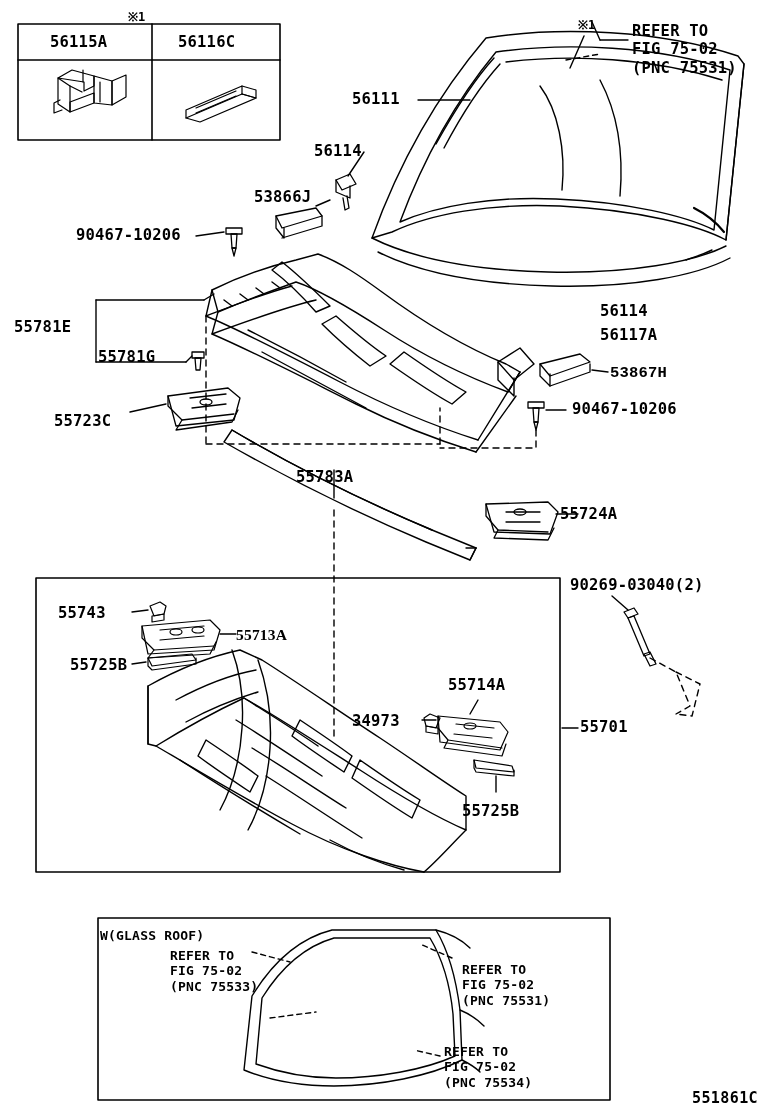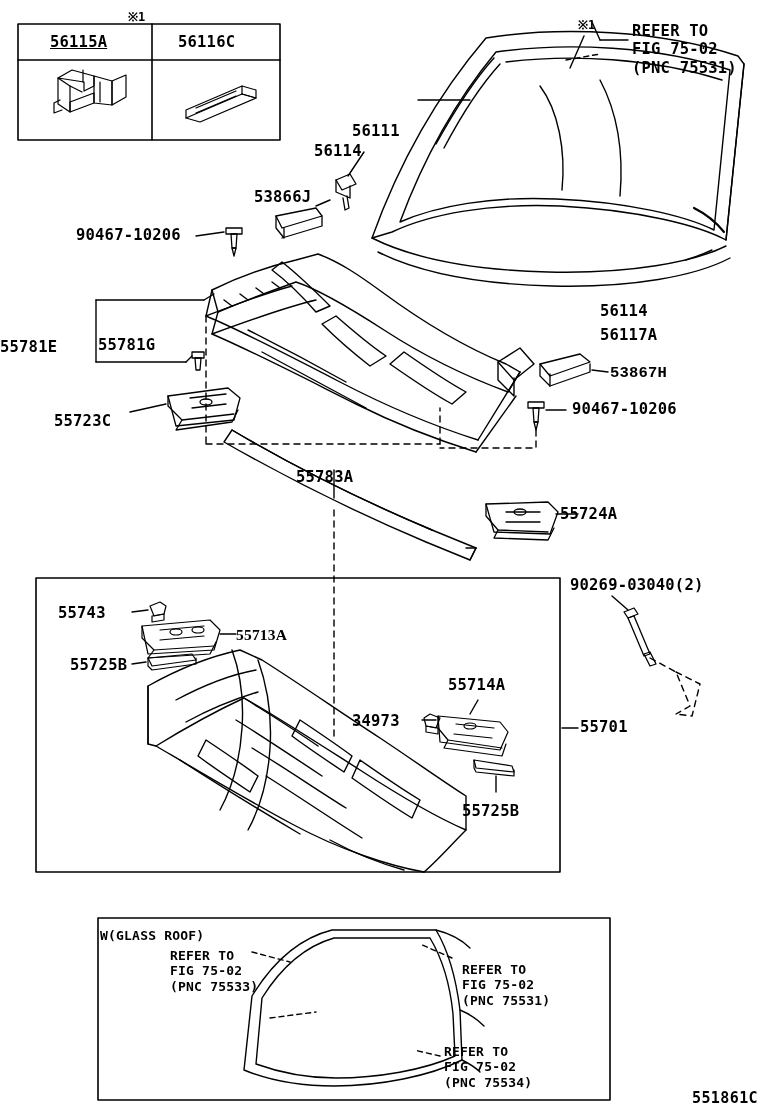--- a/index.html
+++ b/index.html
@@ -331,39 +331,39 @@
       <g>
         <path d="M452 958 L420 944" stroke-dasharray="5 4"></path>
       </g>
       <g>
         <path d="M440 1056 L414 1050" stroke-dasharray="5 4"></path>
       </g>
 
     </g>
   </svg>
 
-  <div class="lbl" style="left:50px; top:33px;text-decoration:underline;">56115A</div>
+  <div class="lbl" style="left:50px; top:33px;">56115A</div>
   <div class="lbl" style="left:178px; top:33px;">56116C</div>
   <div class="star" style="left:128px; top:8px;">※1</div>
 
   <div class="lbl" style="left:632px; top:22px;">REFER TO
 FIG 75-02
 (PNC 75531)</div>
   <div class="star" style="left:578px; top:16px;">※1</div>
 
-  <div class="lbl" style="left:352px; top:90px;margin-top:32px;">56111</div>
+  <div class="lbl" style="left:352px; top:90px;">56111</div>
   <div class="lbl" style="left:314px; top:142px;">56114</div>
   <div class="lbl" style="left:254px; top:188px;">53866J</div>
   <div class="lbl" style="left:76px; top:226px;">90467-10206</div>
 
   <div class="lbl" style="left:600px; top:302px;">56114</div>
   <div class="lbl" style="left:600px; top:326px;">56117A</div>
 
-  <div class="lbl" style="left:0; top:318px;margin-top:20px;">55781E</div>
-  <div class="lbl" style="left:98px; top:336px;">55781G</div>
+  <div class="lbl" style="left:14px; top:318px;">55781E</div>
+  <div class="lbl" style="left:98px; top:348px;">55781G</div>
 
   <div class="lbl" style="left:610px; top:364px;font-family:Liberation Mono, monospace;">53867H</div>
   <div class="lbl" style="left:572px; top:400px;">90467-10206</div>
 
   <div class="lbl" style="left:54px; top:412px;">55723C</div>
   <div class="lbl" style="left:296px; top:468px;">55783A</div>
   <div class="lbl" style="left:560px; top:505px;">55724A</div>
 
   <div class="lbl" style="left:570px; top:576px;">90269-03040(2)</div>
 

